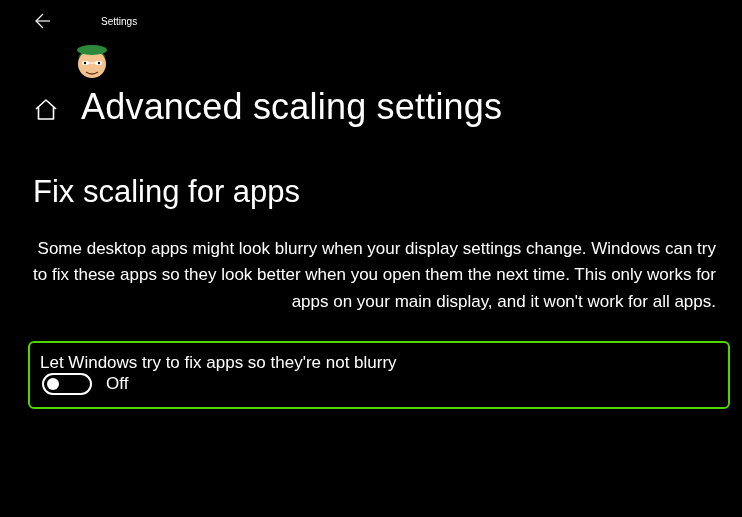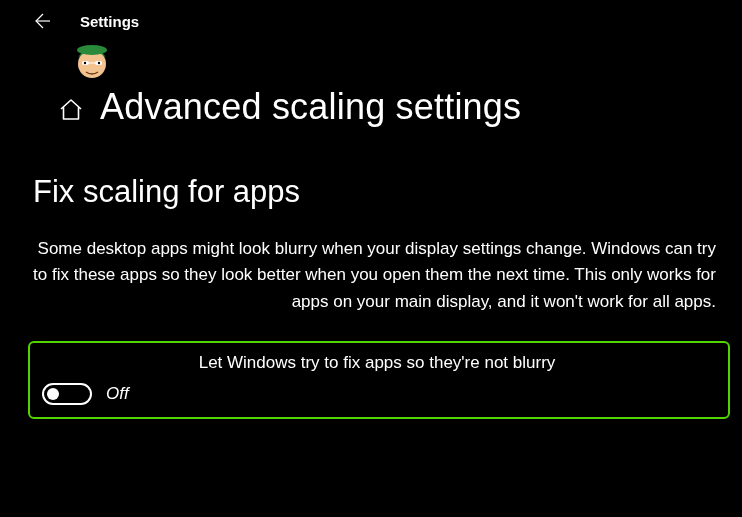--- a/index.html
+++ b/index.html
@@ -21,36 +21,36 @@
       align-items: center;
       padding: 10px 20px 8px 30px;
       gap: 28px;
     }
     .back-arrow {
       cursor: pointer;
       display: flex;
       align-items: center;
     }
     .titlebar-text {
-      font-size: 15px;
-      font-weight: 700;
+      font-size: 10px;
+      font-weight: 400;
+      margin-left: 21px;
     }
     .avatar {
       position: absolute;
       left: 72px;
       top: 42px;
       width: 40px;
       height: 40px;
     }
     .header-row {
       display: flex;
       align-items: center;
       padding: 46px 0 0 33px;
-      gap: 16px;
-      margin-left: 25px;
+      gap: 22px;
     }
     .home-icon {
       cursor: pointer;
       display: flex;
       align-items: center;
       padding-top: 6px;
     }
     .page-title {
       font-size: 36px;
       font-weight: 400;
@@ -67,34 +67,31 @@
       line-height: 1.55;
       padding: 26px 26px 0 33px;
       color: #ffffff;
       text-align: right;
     }
     .setting-box {
       margin: 26px 12px 0 28px;
       border: 2px solid #52d400;
       border-radius: 6px;
       padding: 10px 14px 12px 8px;
-      text-align: center;
     }
     .setting-label {
       font-size: 17px;
       font-weight: 400;
       padding-left: 2px;
     }
     .toggle-row {
       display: flex;
       align-items: center;
       gap: 14px;
-      margin-top: 10px;
       padding-left: 4px;
-      font-style: italic;
     }
     .toggle {
       width: 50px;
       height: 22px;
       border: 2px solid #ffffff;
       border-radius: 22px;
       background: transparent;
       position: relative;
       cursor: pointer;
     }

